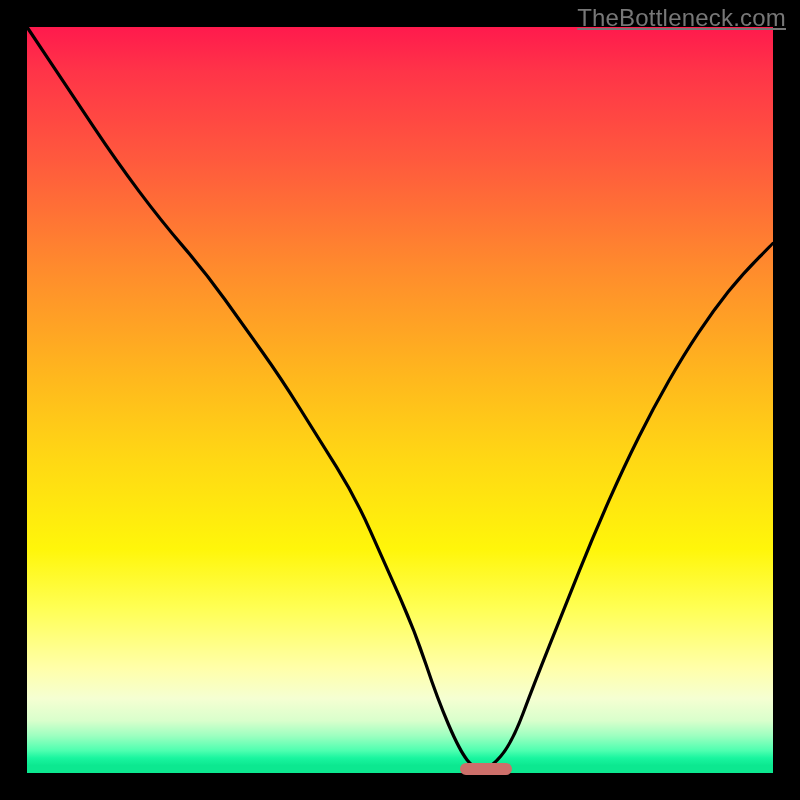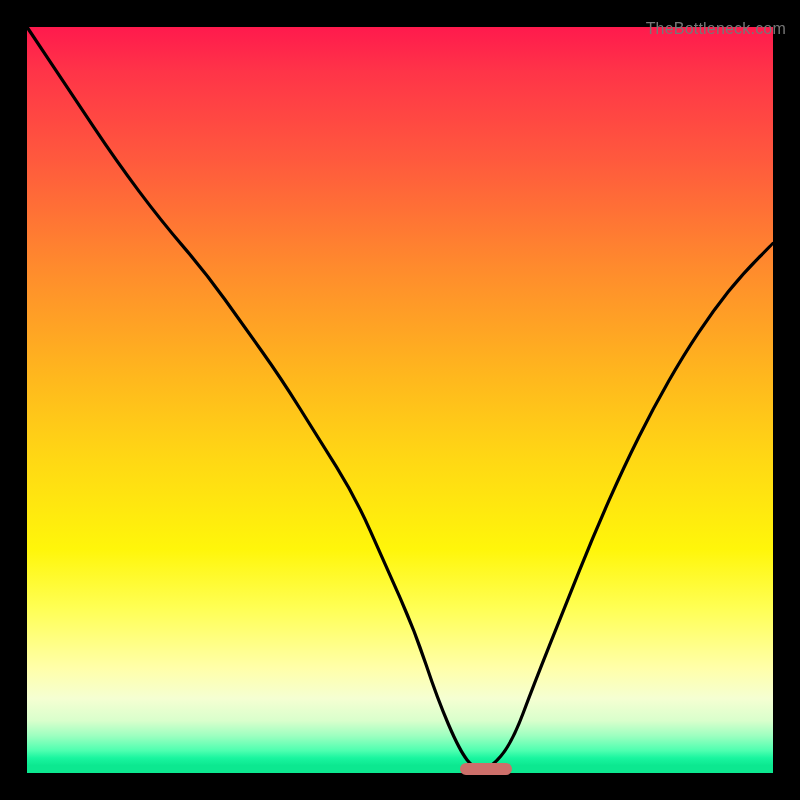--- a/index.html
+++ b/index.html
@@ -37,26 +37,27 @@
       #9dffc0 95%,
       #4effb0 97%,
       #19f59f 98%,
       #0ce890 99%,
       #0ce890 100%
     );
     box-sizing: border-box;
   }
   .watermark {
     position: absolute;
-    top: 20px;
+    top: 4px;
     right: 14px;
     color: #777;
-    font-size: 16px;
+    font-size: 24px;
     letter-spacing: 0.2px;
     user-select: none;
+    text-decoration: underline;
   }
   svg.curve {
     position: absolute;
     left: 27px;
     top: 27px;
     width: 746px;
     height: 746px;
     overflow: visible;
   }
   .marker {

